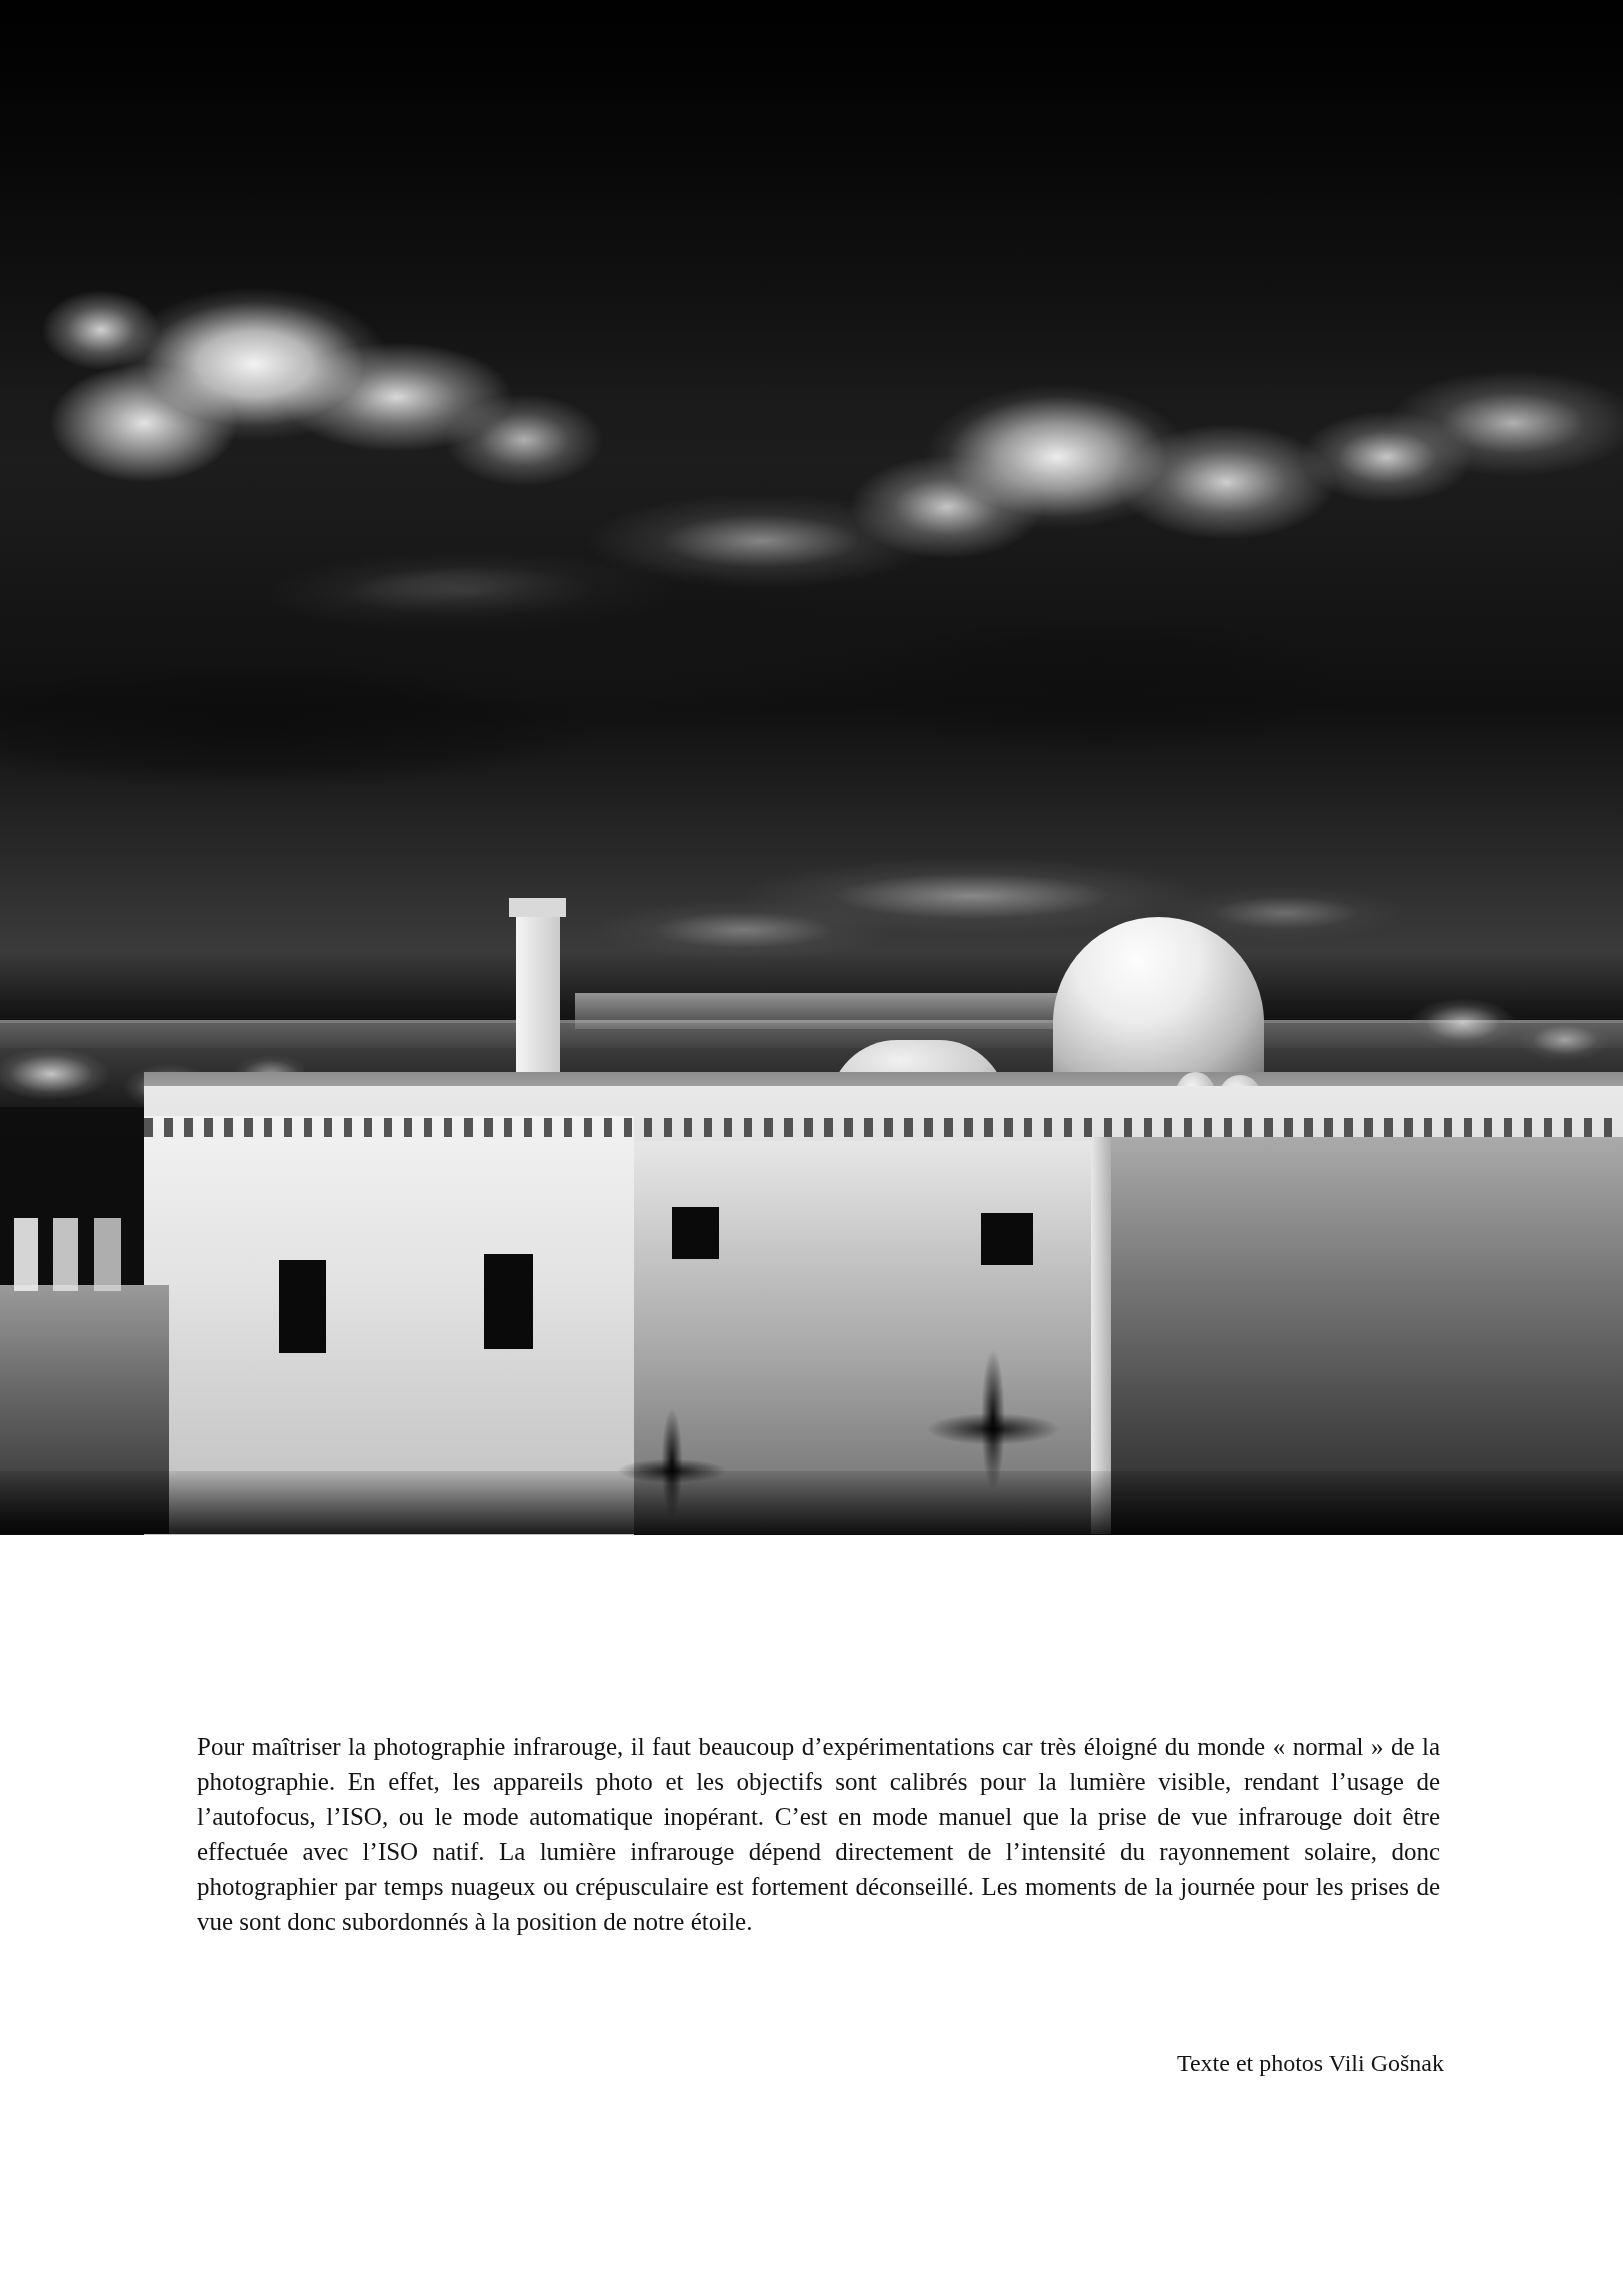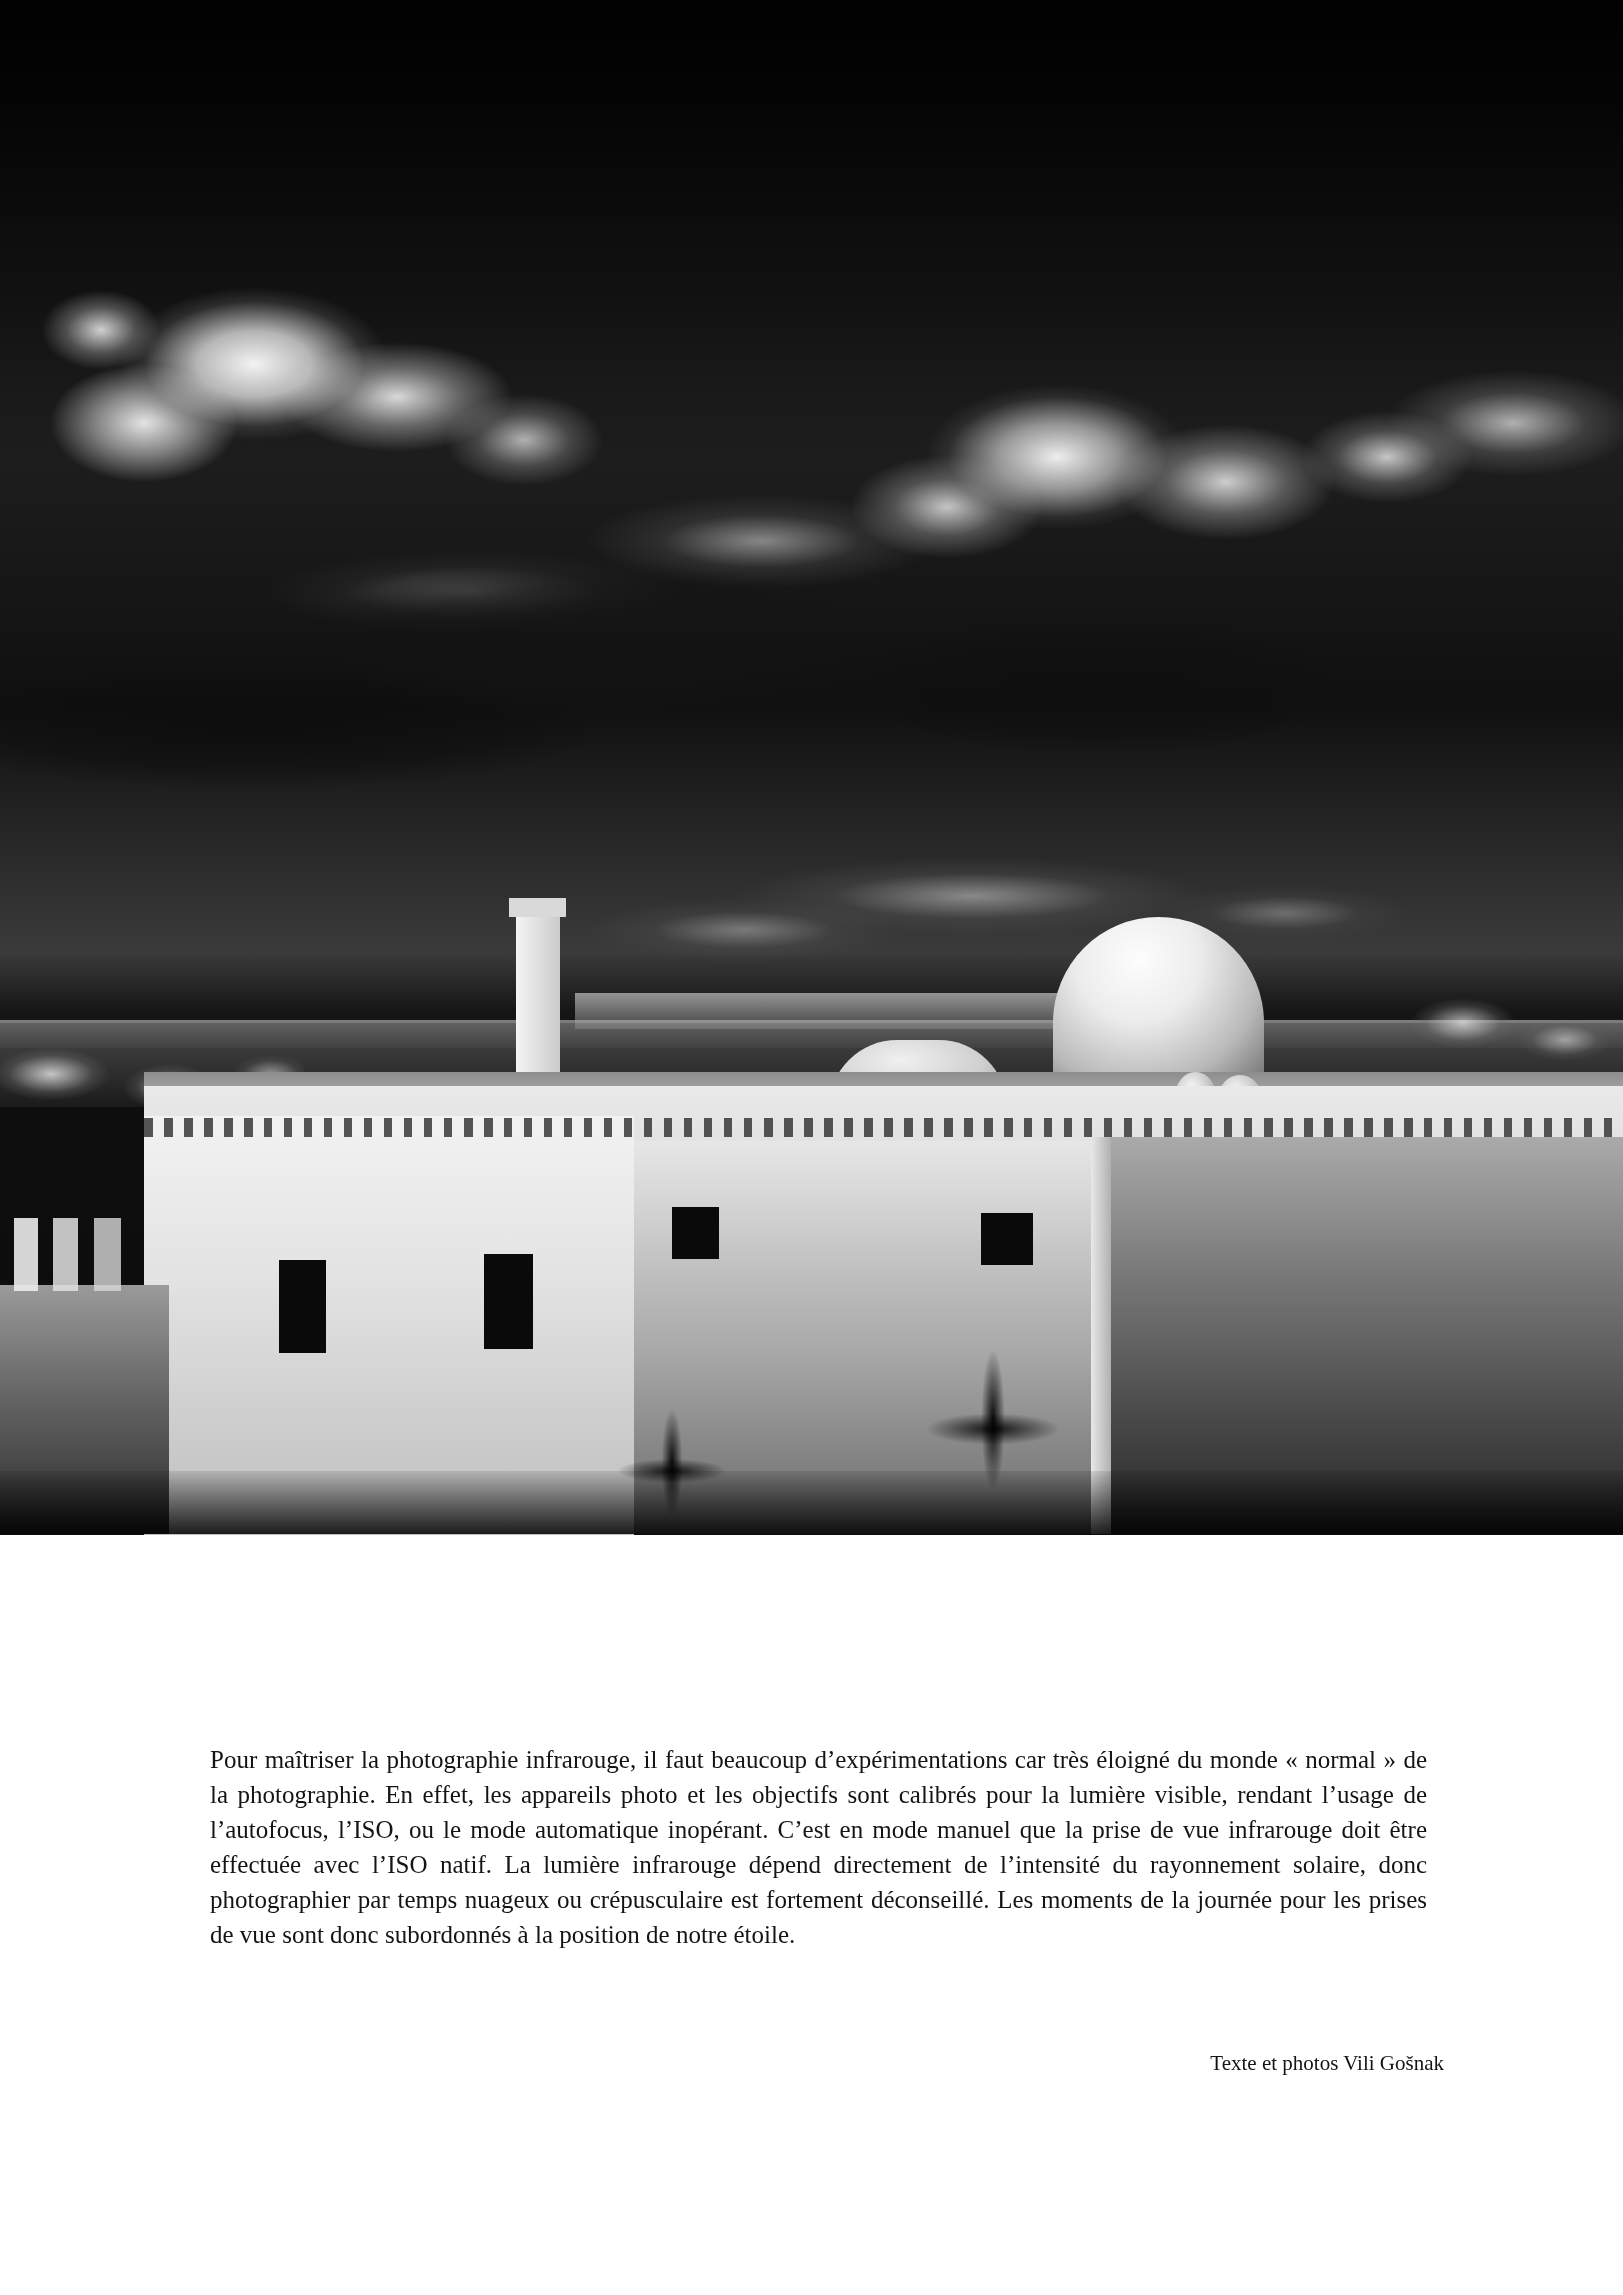--- a/index.html
+++ b/index.html
@@ -216,37 +216,37 @@
   }
 
   
   .text-block {
     position: absolute;
     left: 193px;
     top: 1725px;
     width: 1251px;
   }
   .body-par {
-    margin: 17px;
+    margin: 4px;
     font-family: "Liberation Serif", serif;
     font-size: 25px;
     line-height: 35px;
     color: #141414;
     text-align: justify;
     text-justify: inter-word;
     hyphens: manual;
   }
   .credit {
     position: absolute;
     left: 193px;
     top: 2046px;
     width: 1251px;
     text-align: right;
     font-family: "Liberation Serif", serif;
-    font-size: 21px;
+    font-size: 24px;
     line-height: 35px;
     color: #141414;
   }
 </style>
 </head>
 <body>
 
 <div class="page">
 
   <figure class="photo" style="margin:0;">

